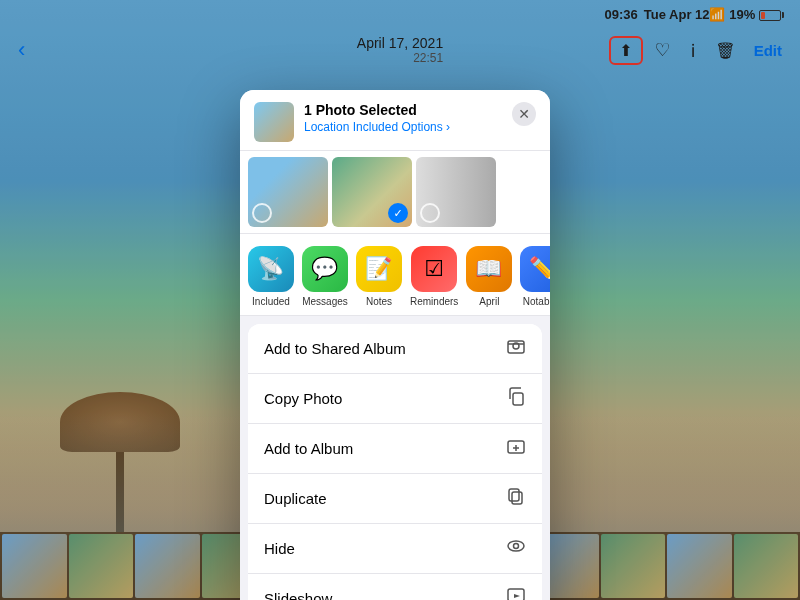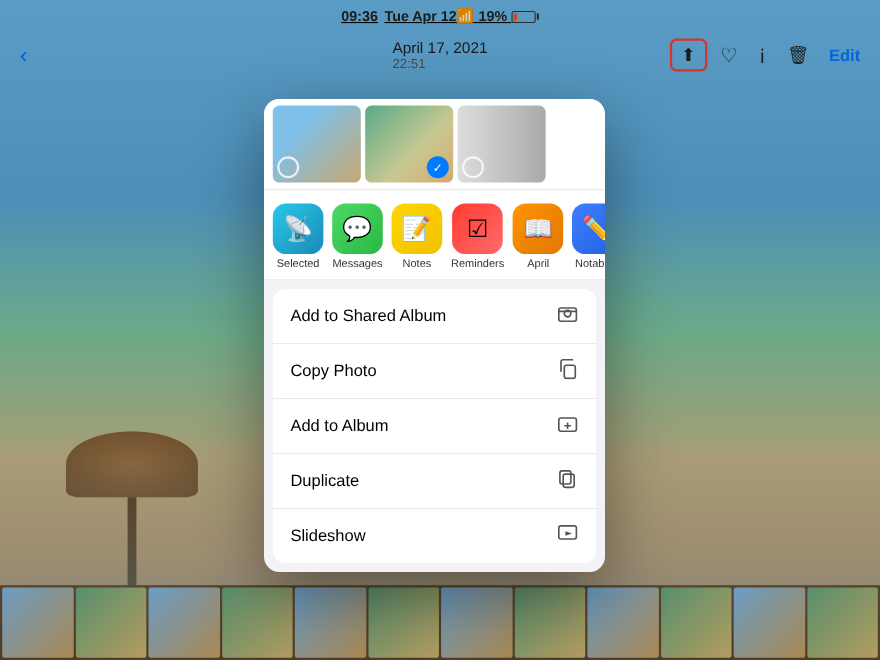--- a/index.html
+++ b/index.html
@@ -28,24 +28,23 @@
 
     
     #status-bar {
       position: absolute;
       top: 0;
       left: 0;
       right: 0;
       height: 28px;
       display: flex;
       align-items: center;
-      justify-content: center;
+      justify-content: flex-end;
       padding: 0 16px;
       z-index: 100;
-      text-decoration: underline;
     }
 
     #status-left {
       display: flex;
       align-items: center;
       gap: 6px;
       font-size: 13px;
       color: #222;
       font-weight: 600;
     }
@@ -431,54 +430,65 @@
         </div>
       <div class="battery-cap"></div>
     </div>
   </div>
 </div>
 
 <div id="nav-bar">
   <div id="nav-left">
     <button style="font-size:22px; color:#007AFF; background:none; border:none; cursor:pointer;">‹</button>
   </div>
-  <div style="text-align:left; position:absolute; left:50%; transform:translateX(-50%);">
+  <div style="text-align:right; position:absolute; left:50%; transform:translateX(-50%);">
     <div style="font-size:14px; color:#222; font-weight:500;">April 17, 2021</div>
     <div style="font-size:12px; color:#555;">22:51</div>
   </div>
   <div id="nav-right">
     <button class="nav-icon highlighted" title="Share" style="font-size:16px; color:#222; background:none; border:2px solid #ff3b30; border-radius:6px; cursor:pointer; padding:3px 8px;">⬆</button>
     <button class="nav-icon" style="font-size:18px; color:#222; background:none; border:none; cursor:pointer;">♡</button>
     <button class="nav-icon" style="font-size:18px; color:#222; background:none; border:none; cursor:pointer;">ℹ</button>
     <button class="nav-icon" style="font-size:16px; color:#222; background:none; border:none; cursor:pointer;">🗑</button>
     <button class="edit-btn" style="font-size:15px; color:#007AFF; background:none; border:none; cursor:pointer;">Edit</button>
   </div>
 </div>
 
 <div id="overlay"></div>
 
 <div id="share-sheet">
 
+  <div id="sheet-header">
+    <div id="sheet-thumb"></div>
+    <div id="sheet-header-info">
+      <div id="sheet-title">1 Photo Selected</div>
+      <div id="sheet-subtitle">
+        <span>Location Included</span>
+        <span style="color:#007AFF; cursor:pointer;">Options ›</span>
+      </div>
+    </div>
+    <button id="sheet-close">✕</button>
+  </div>
 
   <div id="photo-strip">
     <div class="strip-photo">
       <div class="strip-circle"></div>
     </div>
     <div class="strip-photo">
       <div class="strip-check">✓</div>
     </div>
     <div class="strip-photo">
       <div class="strip-circle"></div>
     </div>
   </div>
 
   <div id="app-icons-row">
     <div class="app-icon-item">
       <div class="app-icon airdrop">📡</div>
-      <span class="app-label">Selected</span>
+      <span class="app-label">Included</span>
     </div>
     <div class="app-icon-item">
       <div class="app-icon messages">💬</div>
       <span class="app-label">Messages</span>
     </div>
     <div class="app-icon-item">
       <div class="app-icon notes">📝</div>
       <span class="app-label">Notes</span>
     </div>
     <div class="app-icon-item">
@@ -531,20 +541,29 @@
     <div class="action-item">
       <span class="action-label">Duplicate</span>
       <span class="action-icon">
         <svg width="20" height="20" viewBox="0 0 20 20" fill="none" stroke="#555" stroke-width="1.5">
           <rect x="6" y="6" width="10" height="12" rx="2"></rect>
           <rect x="3" y="3" width="10" height="12" rx="2"></rect>
         </svg>
       </span>
     </div>
 
+    <div class="action-item">
+      <span class="action-label">Hide</span>
+      <span class="action-icon">
+        <svg width="20" height="20" viewBox="0 0 20 20" fill="none" stroke="#555" stroke-width="1.5">
+          <ellipse cx="10" cy="10" rx="8" ry="5"></ellipse>
+          <circle cx="10" cy="10" r="2.5"></circle>
+        </svg>
+      </span>
+    </div>
 
     <div class="action-item">
       <span class="action-label">Slideshow</span>
       <span class="action-icon">
         <svg width="20" height="20" viewBox="0 0 20 20" fill="none" stroke="#555" stroke-width="1.5">
           <rect x="2" y="3" width="16" height="12" rx="2"></rect>
           <polygon points="8,8 14,10 8,12" fill="#555" stroke="none"></polygon>
         </svg>
       </span>
     </div>

